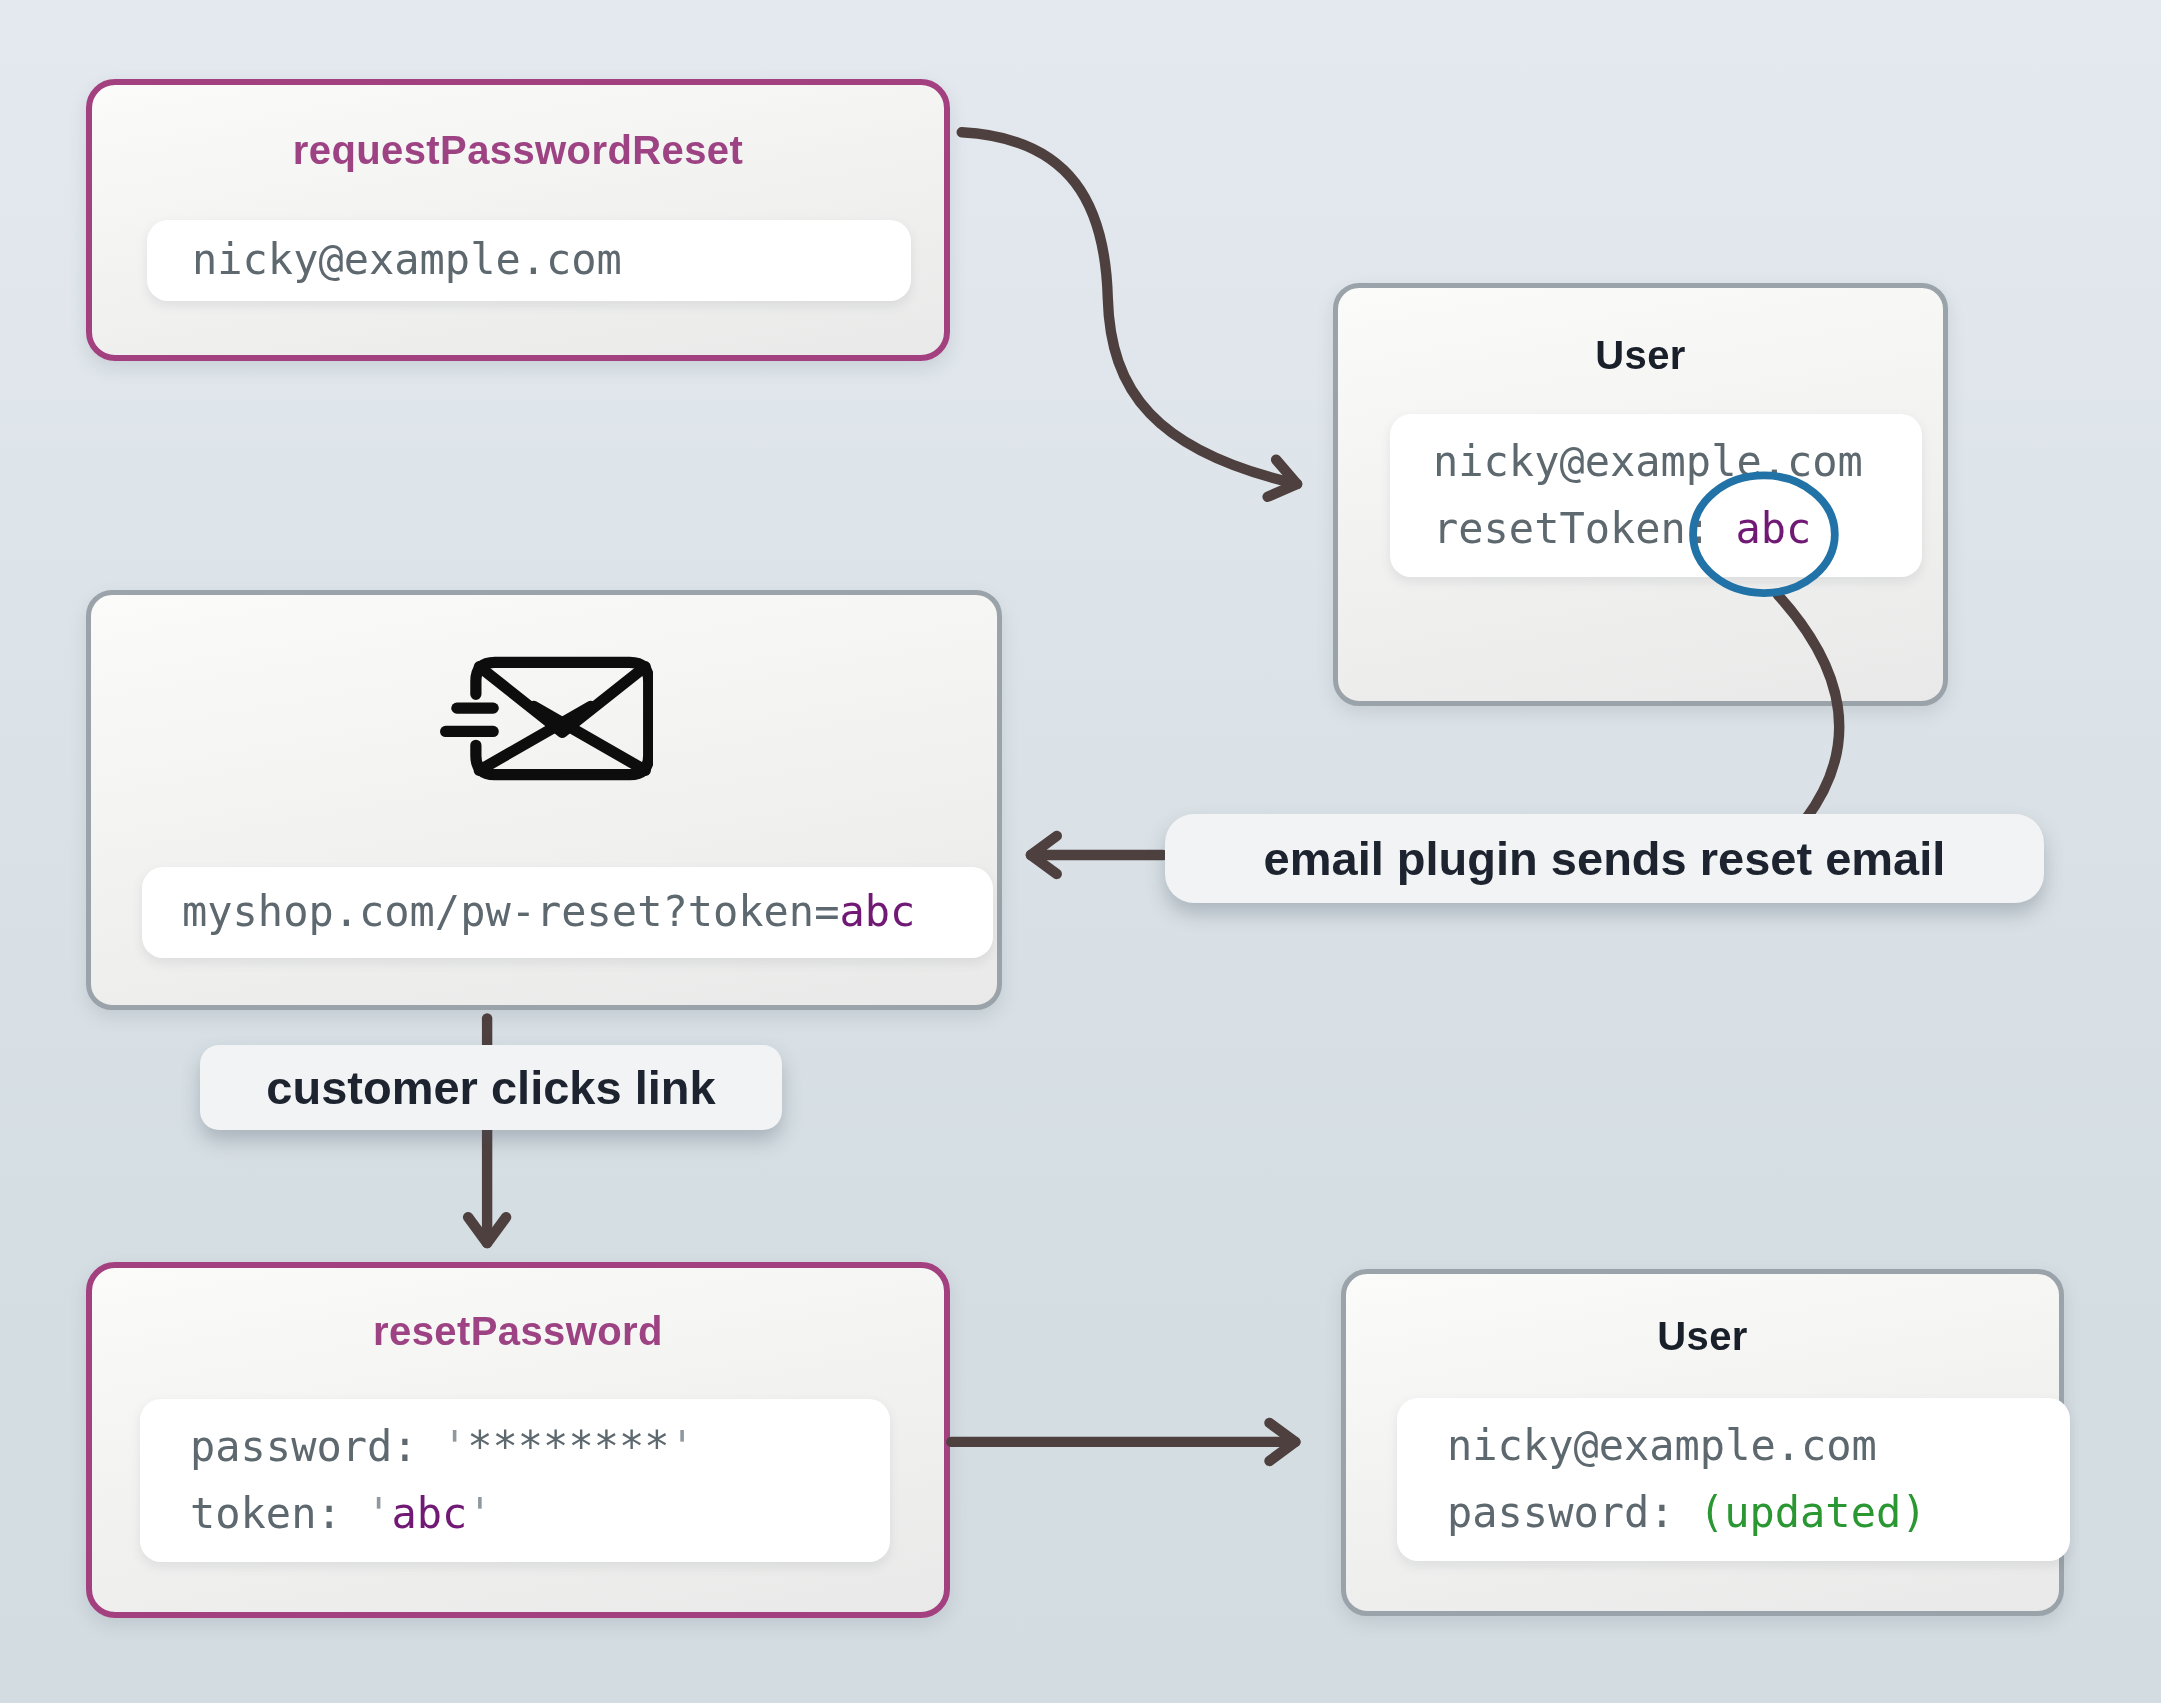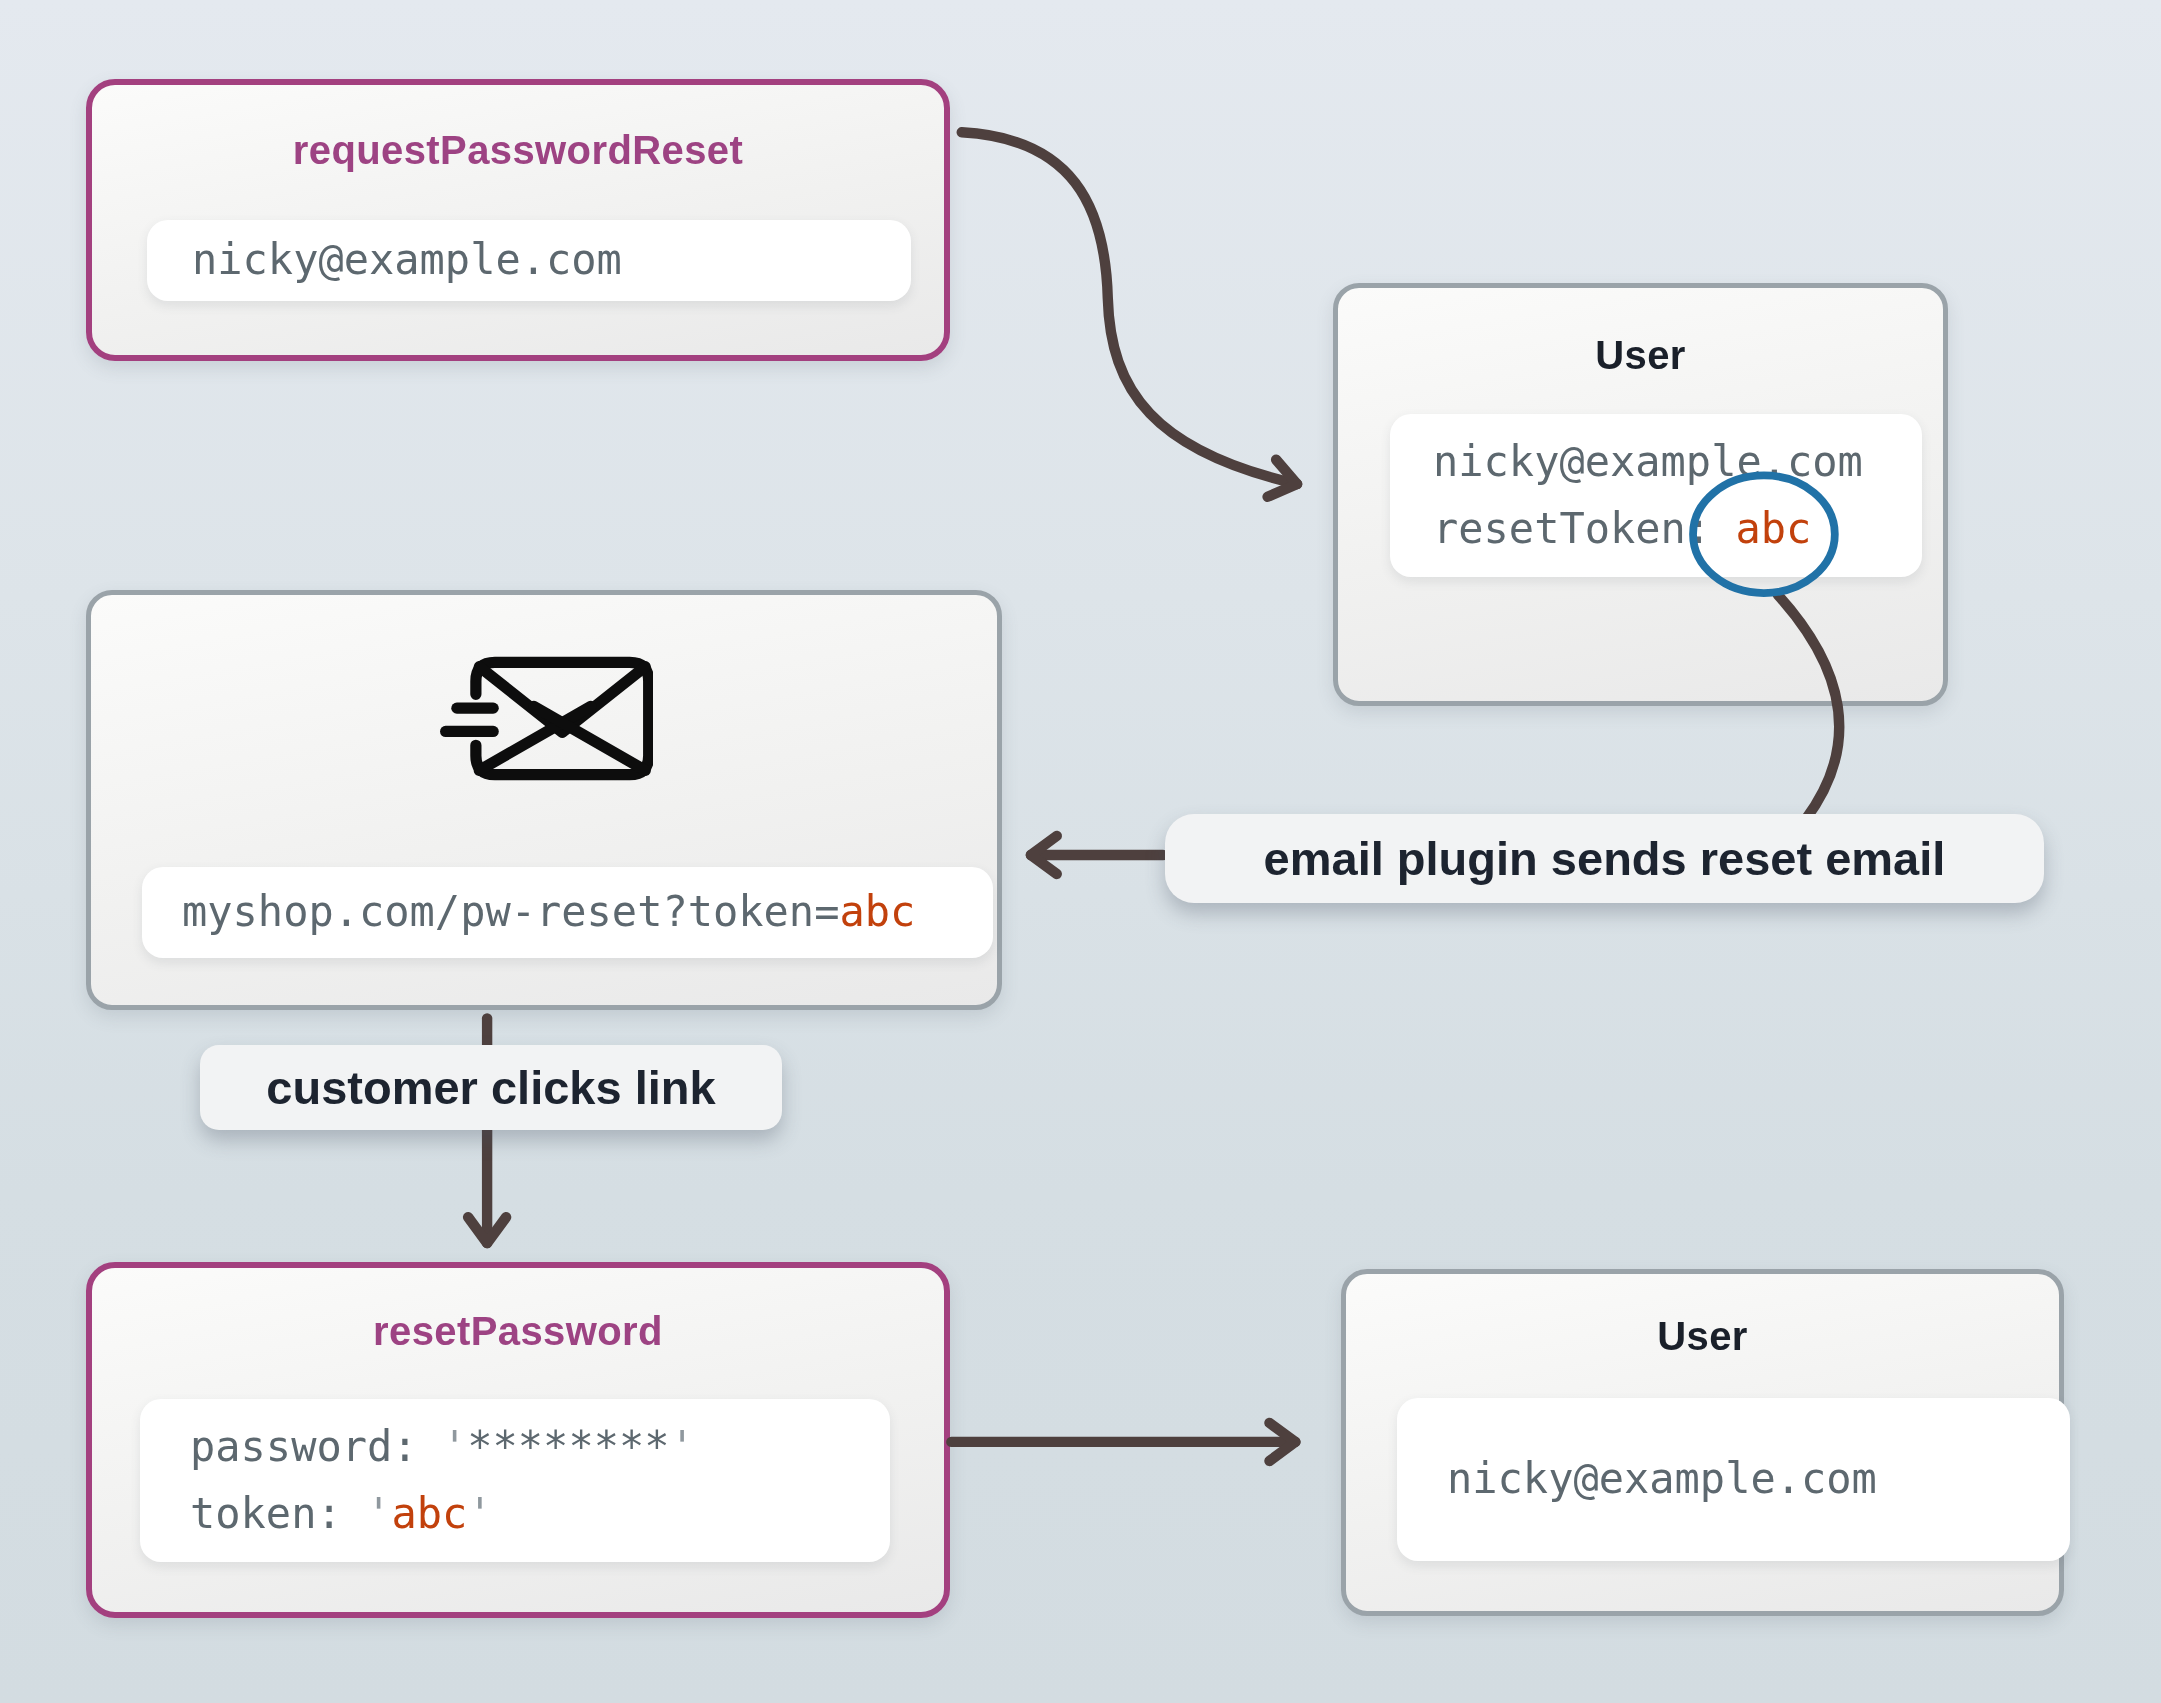--- a/index.html
+++ b/index.html
@@ -47,21 +47,21 @@
     row-gap: 22.5px;
   }
 
   .code {
     font-family: "DejaVu Sans Mono", monospace;
     font-size: 42px;
     color: #5d686f;
     white-space: nowrap;
     line-height: 1.05;
   }
-  .code .blue  { color: #c2410c; margin-top: 44px; }
+  .code .blue  { color: #701a75; margin-top: 44px; }
   .code .green { color: #2a9733; }
   .code .quote { color: #8f989e; }
   .code .gap   { margin-right: 0.58em; }
 
   
   .label-pill {
     position: absolute;
     background: #f2f3f4;
     border-radius: 19px;
     box-shadow: 0 10.4px 19px rgba(70, 80, 95, 0.30);
@@ -151,20 +151,21 @@
     <div class="white-pill" style="left:48px; top:131px; width:700px; height:163px; padding-left:50px;">
       <span class="code"><span class="gap">password:</span><span class="quote">'</span><span>********</span><span class="quote">'</span></span>
       <span class="code"><span class="gap">token:</span><span class="quote">'</span><span class="blue">abc</span><span class="quote">'</span></span>
     </div>
   </section>
 
   <section class="node gray" style="left:1341px; top:1269px; width:713px; height:337px;">
     <h2 class="node-title dark-text" style="top:28px;">User</h2>
     <div class="white-pill" style="left:51px; top:124px; width:623px; height:163px; padding-left:50px;">
       <span class="code">nicky@example.com</span>
+      <span class="code"><span class="gap">password:</span><span class="green">(updated)</span></span>
     </div>
   </section>
 
   <div class="label-pill" style="left:1165px; top:814px; width:879px; height:89px;border-radius:29px;">email plugin sends reset email</div>
 
   <div class="label-pill" style="left:200px; top:1045px; width:582px; height:85px;">customer clicks link</div>
 
 </div>
 
 

